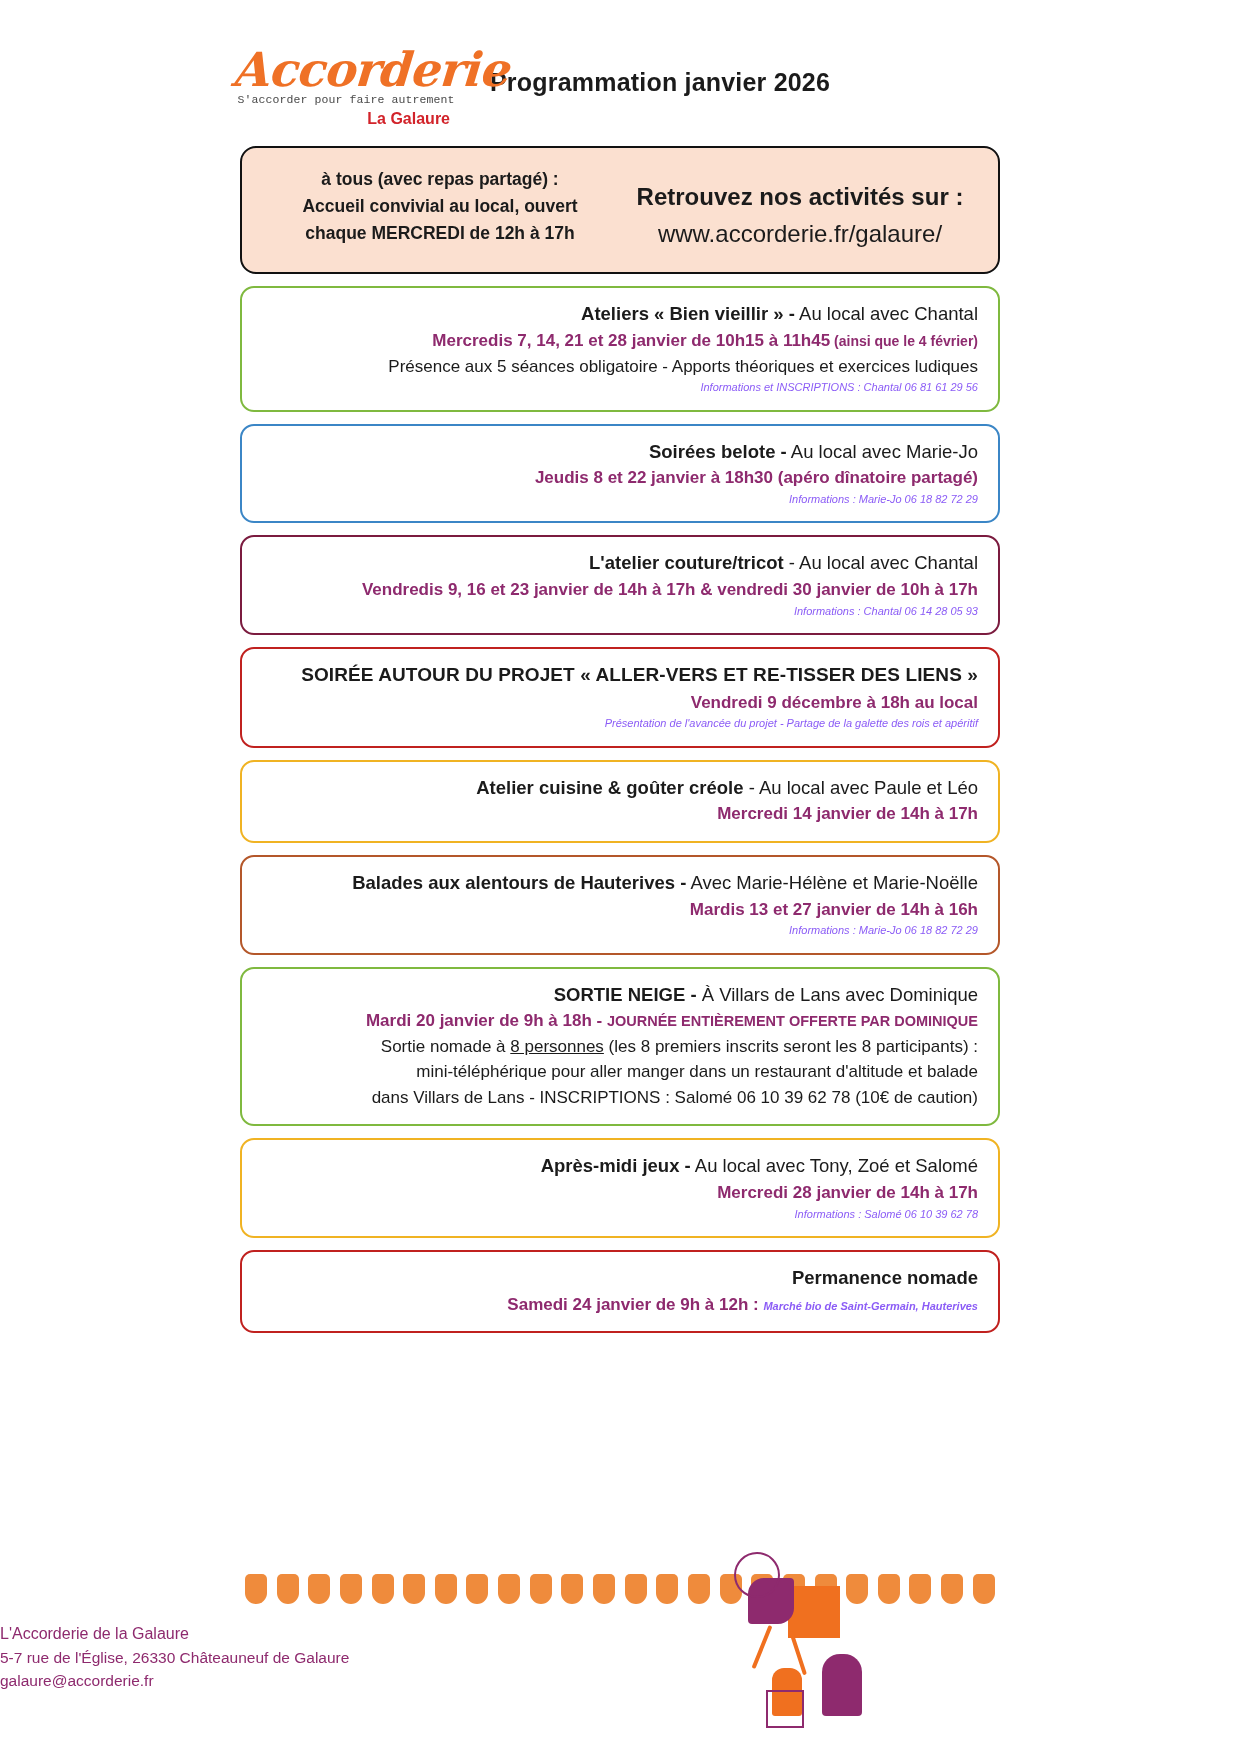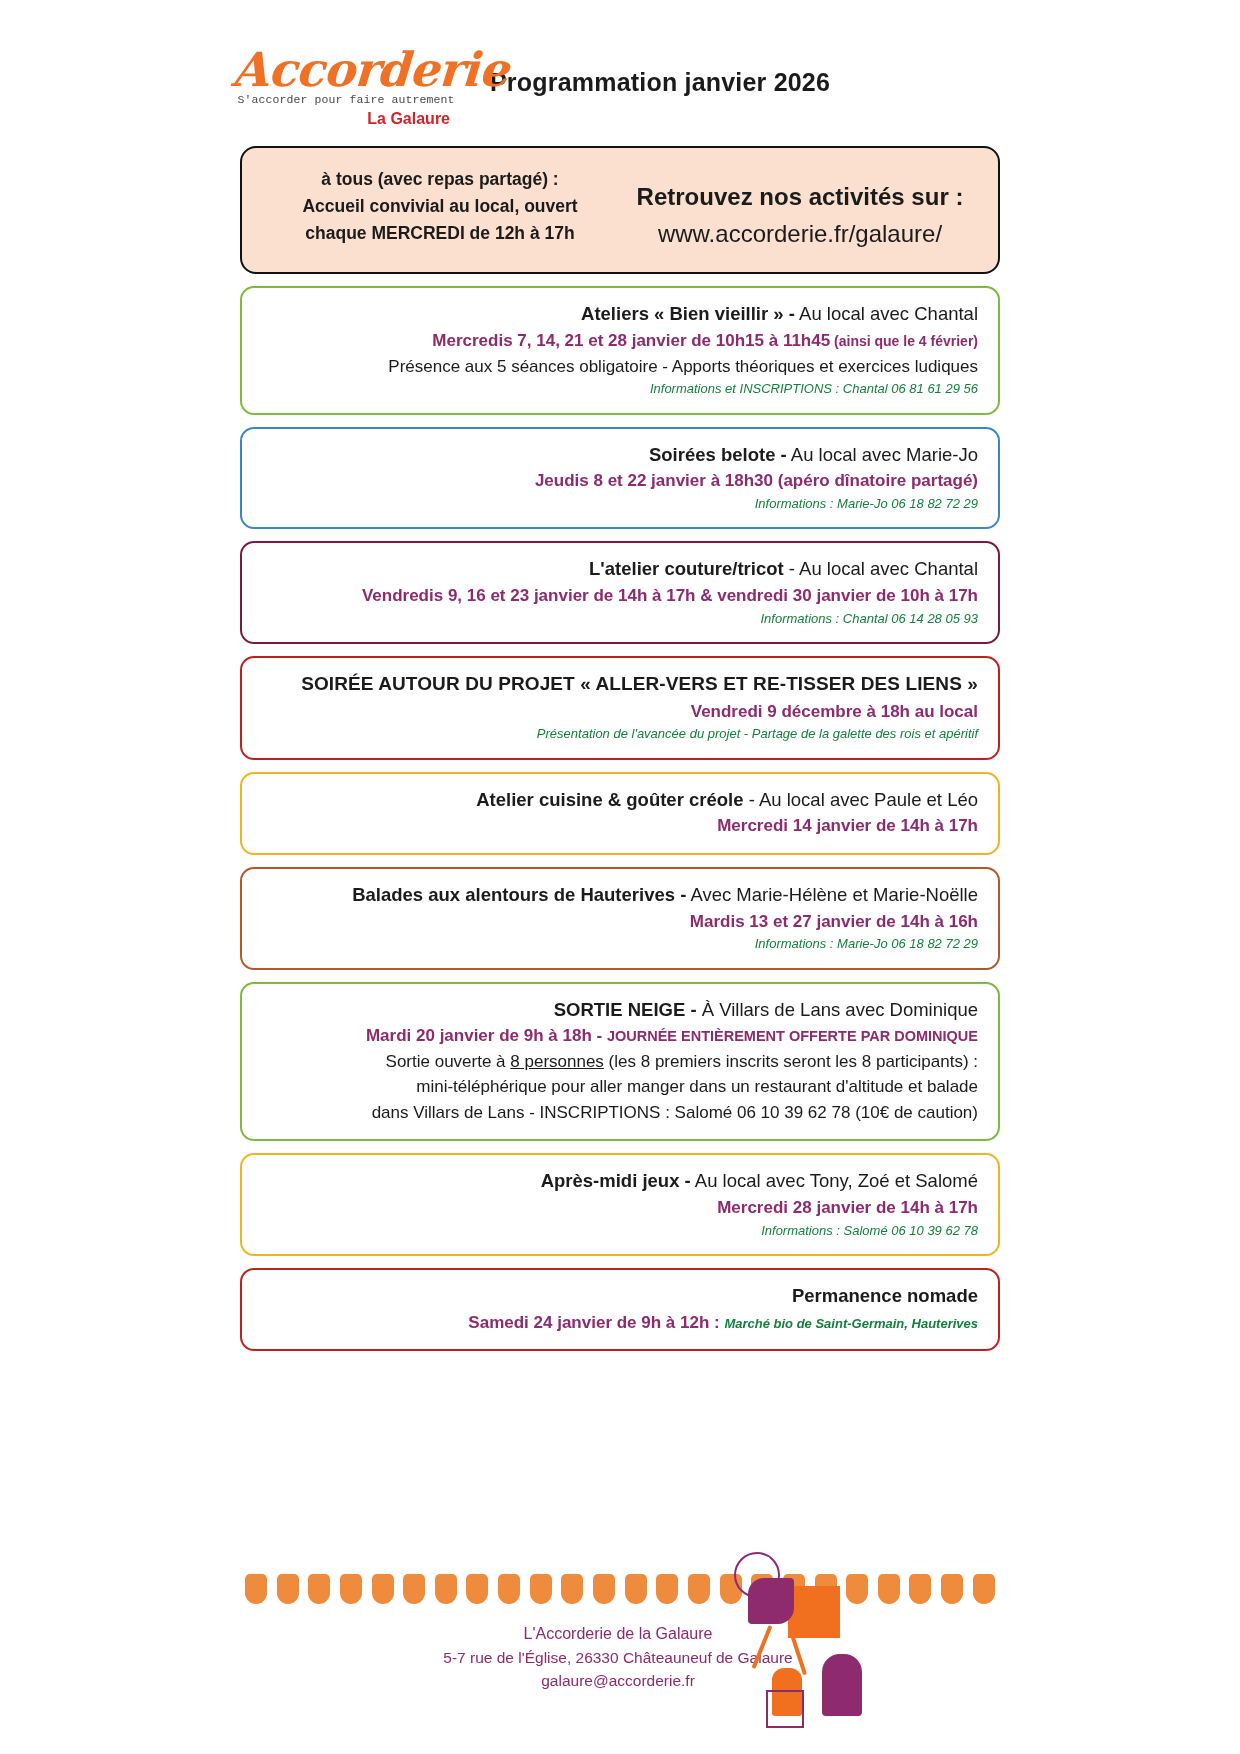--- a/index.html
+++ b/index.html
@@ -127,23 +127,23 @@
   }
   .l-date .caps {
     font-size: 14.5px;
     font-weight: bold;
   }
   .l-desc {
     font-size: 17px;
     color: #1b1b1b;
   }
   .l-info {
-    font-size: 13px;
+    font-size: 11px;
     font-style: italic;
-    color: #15803d;
+    color: #8b5cf6;
   }
   .l-desc .u { text-decoration: underline; }
   .title-caps {
     font-size: 19px;
     font-weight: bold;
     letter-spacing: 0.1px;
   }
 
   
   .footer-wrap {
@@ -165,25 +165,23 @@
     width: 22px;
     height: 30px;
     background: #ef8b3c;
     border-radius: 5px 5px 11px 11px;
   }
   .footer-text {
     position: absolute;
     top: 78px;
     left: 0;
     width: 1208px;
-    text-align: center;
     color: #8e2a6e;
     font-size: 15.5px;
     line-height: 1.5;
-    margin-left: 14px;
   }
   .footer-text .l1 { font-size: 16px; }
   .decor {
     position: absolute;
     right: 330px;
     bottom: 6px;
     width: 180px;
     height: 190px;
   }
   .decor .orange-block {
@@ -325,21 +323,21 @@
     </div>
 
     <div class="card" style="border-color:#7fb93f">
       <div class="ln l-title">
         <span class="strong">SORTIE NEIGE -</span><span> À Villars de Lans avec Dominique</span>
       </div>
       <div class="ln l-date">
         <span>Mardi 20 janvier de 9h à 18h - </span><span class="caps">JOURNÉE ENTIÈREMENT OFFERTE PAR DOMINIQUE</span>
       </div>
       <div class="ln l-desc">
-        <span>Sortie ouverte à </span><span class="u">8 personnes</span><span> (les 8 premiers inscrits seront les 8 participants) :</span>
+        <span>Sortie nomade à </span><span class="u">8 personnes</span><span> (les 8 premiers inscrits seront les 8 participants) :</span>
       </div>
       <div class="ln l-desc">mini-téléphérique pour aller manger dans un restaurant d'altitude et balade</div>
       <div class="ln l-desc">dans Villars de Lans - INSCRIPTIONS : Salomé 06 10 39 62 78 (10€ de caution)</div>
     </div>
 
     <div class="card" style="border-color:#f0b323">
       <div class="ln l-title">
         <span class="strong">Après-midi jeux -</span><span> Au local avec Tony, Zoé et Salomé</span>
       </div>
       <div class="ln l-date">Mercredi 28 janvier de 14h à 17h</div>

